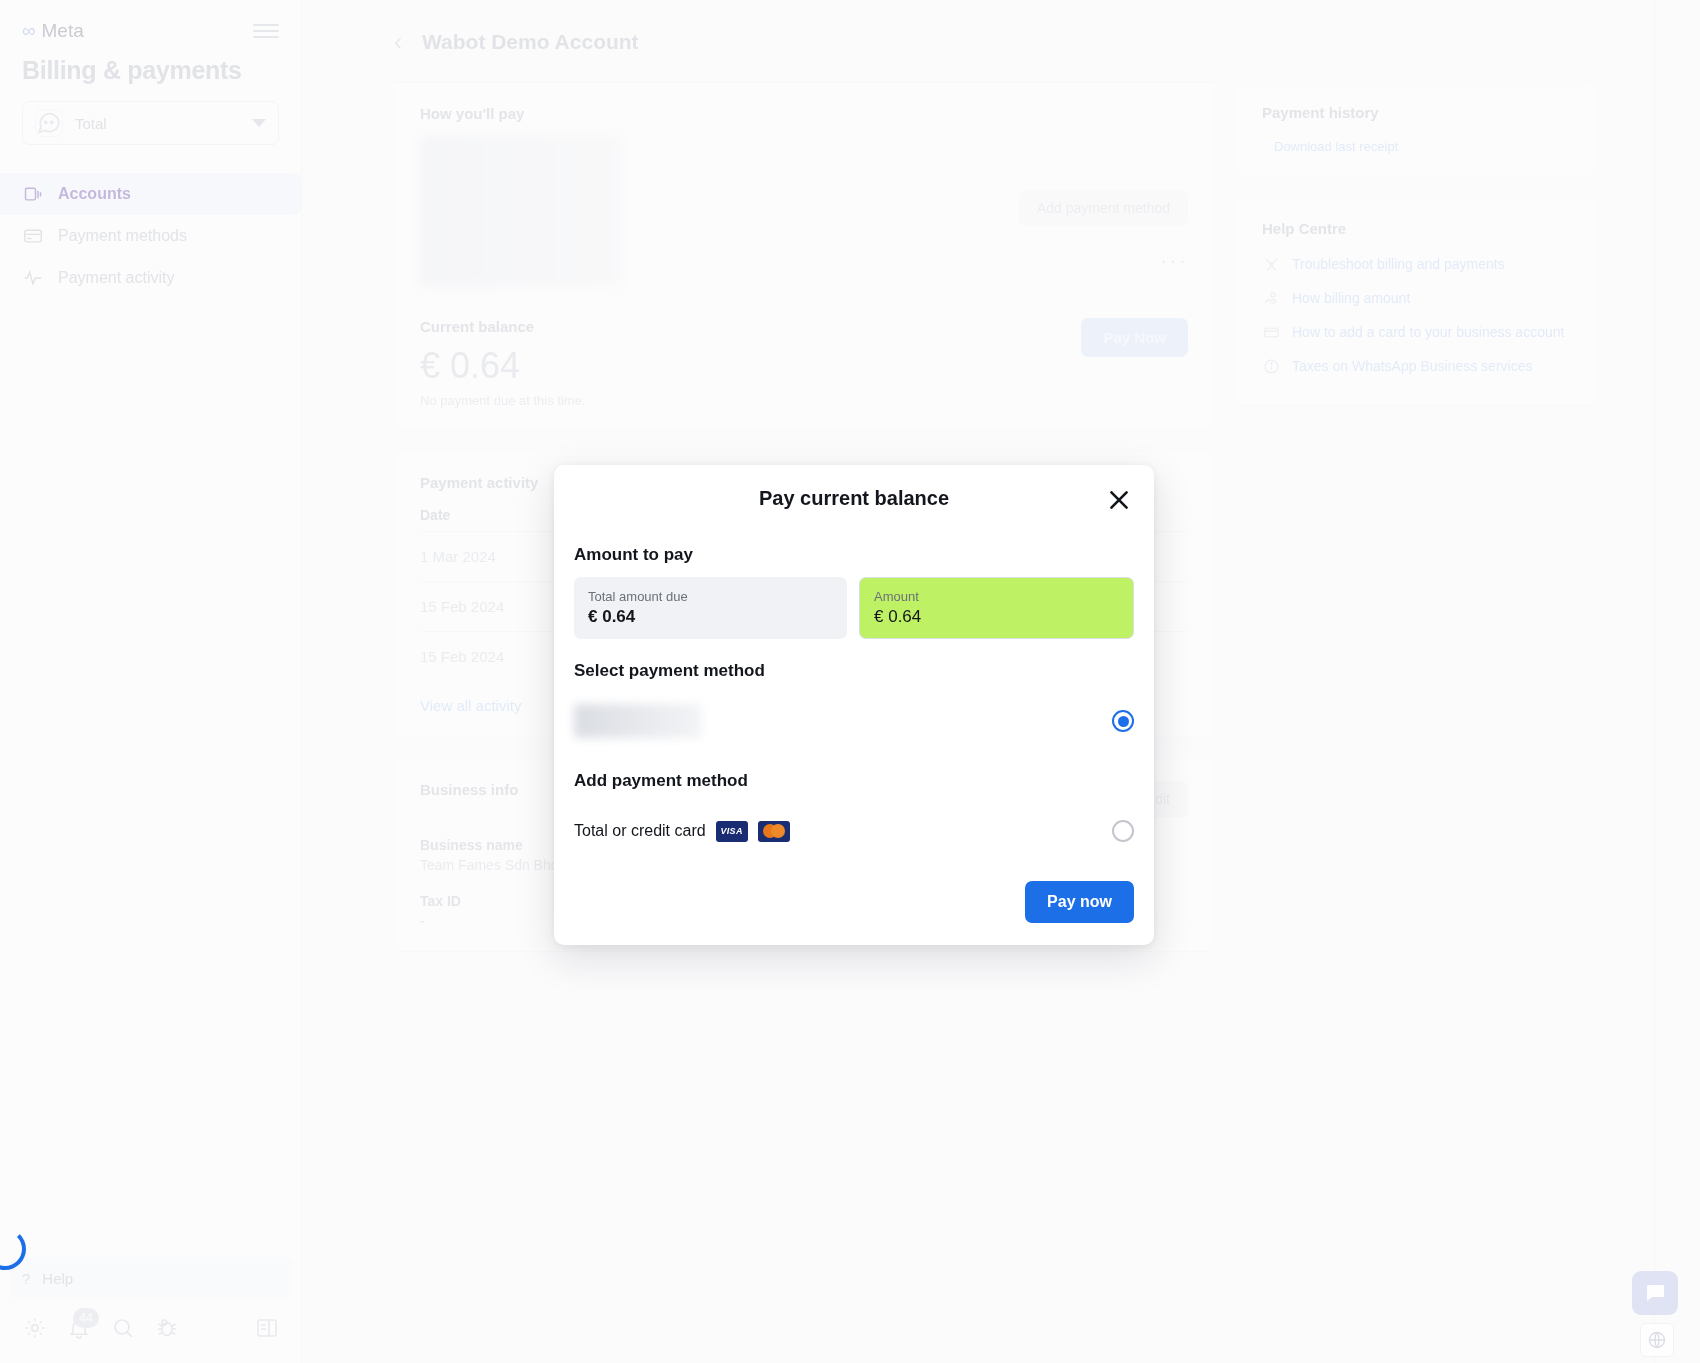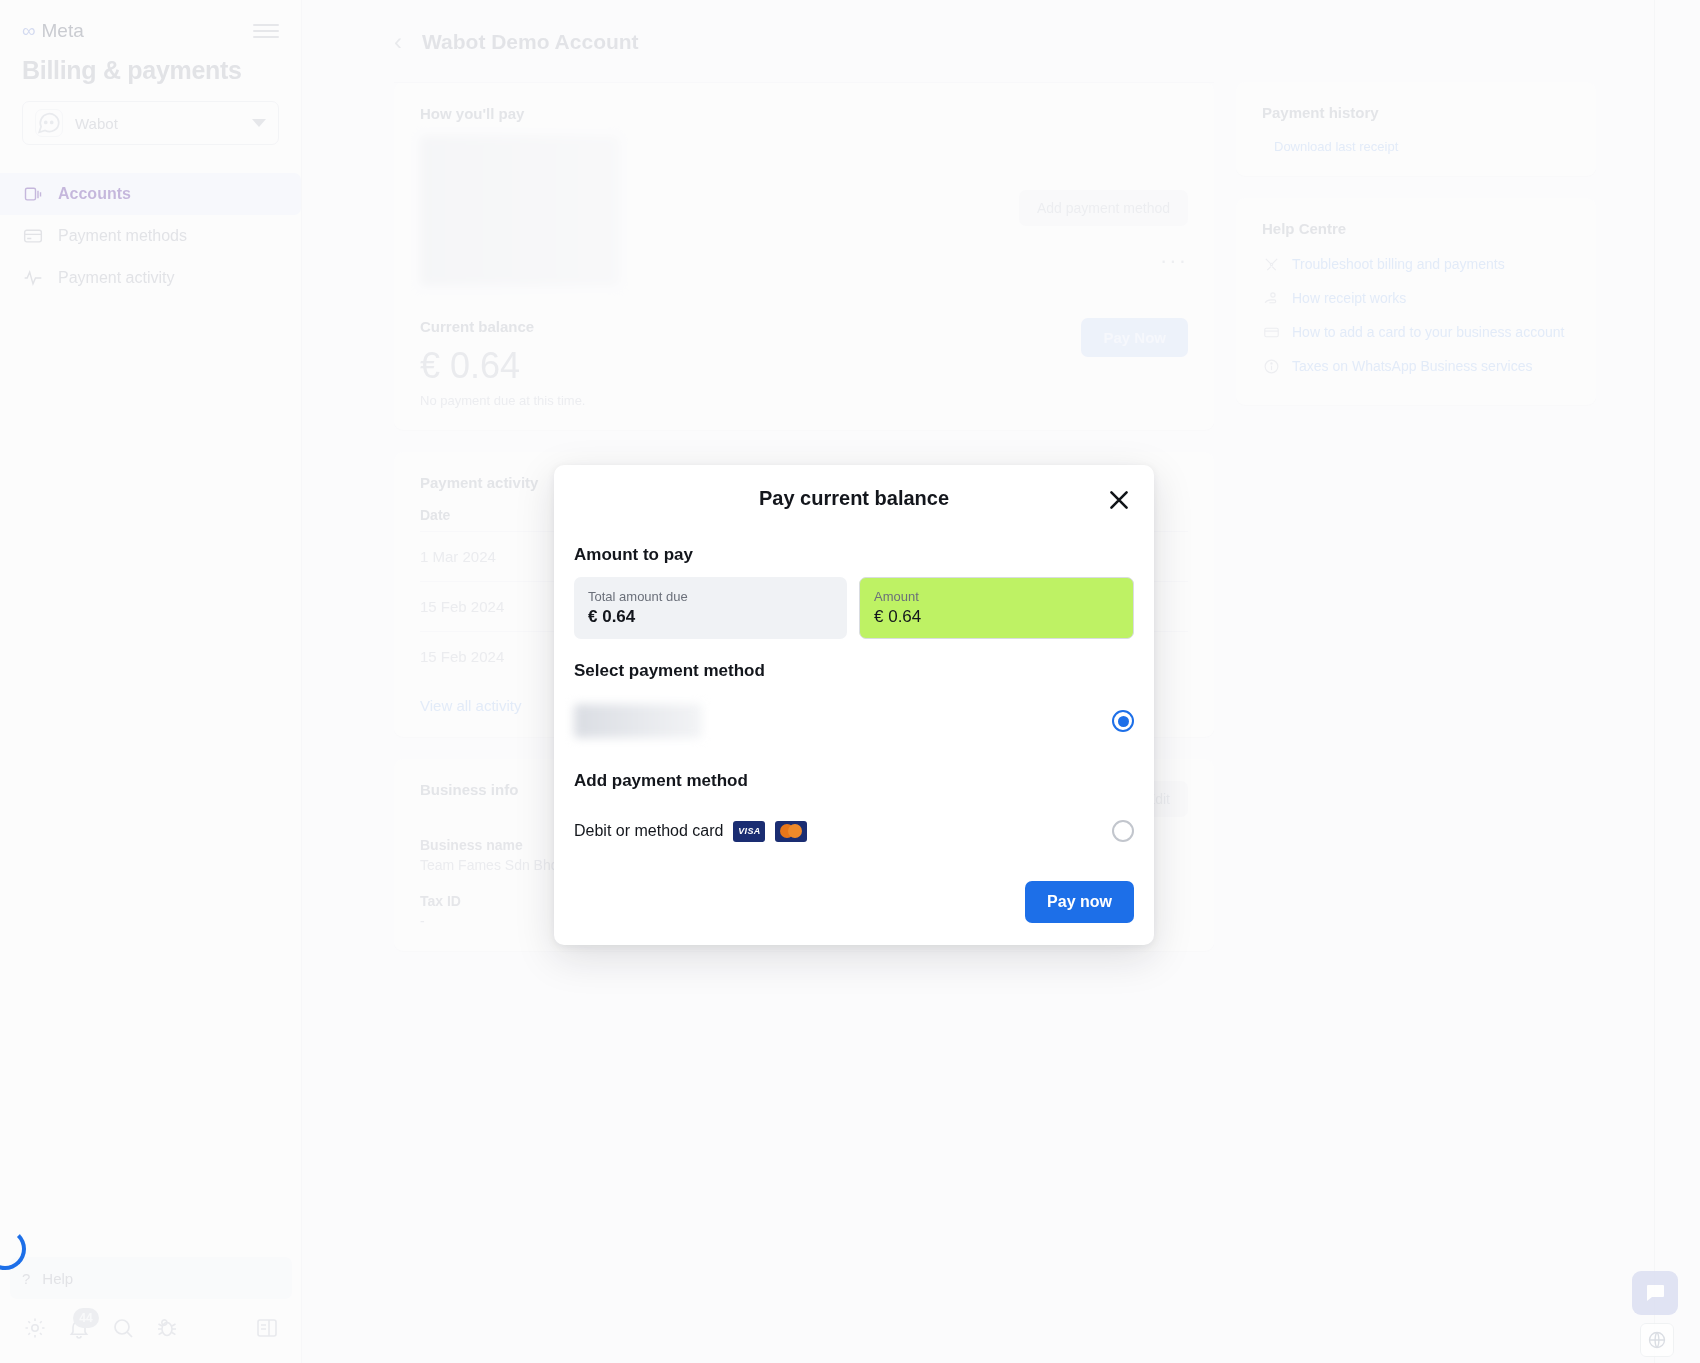--- a/index.html
+++ b/index.html
@@ -192,21 +192,21 @@
       <div class="sb-title">Billing &amp; payments</div>
 
       <div class="acct-select">
         <div class="acct-avatar">
           <svg viewBox="0 0 24 24" fill="none" stroke="currentColor" stroke-width="1.6">
               <path d="M21 11.5a8.5 8.5 0 0 1-12.6 7.4L3 20.5l1.7-5.2A8.5 8.5 0 1 1 21 11.5z"></path>
               <circle cx="9" cy="11.5" r="0.9" fill="currentColor"></circle>
               <circle cx="14.5" cy="11.5" r="0.9" fill="currentColor"></circle>
             </svg>
         </div>
-        <div class="acct-name">Wabot</div>
+        <div class="acct-name">Total</div>
         <div class="caret"></div>
       </div>
     </div>
 
     <nav class="sb-nav">
       <div class="nav-item active">
         <span class="nav-ico">
           <svg viewBox="0 0 24 24" fill="none" stroke="currentColor" stroke-width="1.7">
               <rect x="3" y="5" width="12" height="14" rx="2"></rect>
               <path d="M18 8v9M21 10v5"></path>
@@ -362,21 +362,21 @@
               </span>
               <span>Troubleshoot billing and payments</span>
             </div>
             <div class="help-link">
               <span class="hico">
                 <svg viewBox="0 0 24 24" fill="none" stroke="currentColor" stroke-width="1.6">
                     <circle cx="14" cy="7" r="3"></circle>
                     <path d="M3 18c2-3 5-4 8-4h5a2 2 0 0 1 0 4H9"></path>
                   </svg>
               </span>
-              <span>How receipt works</span>
+              <span>How billing amount</span>
             </div>
             <div class="help-link">
               <span class="hico">
                 <svg viewBox="0 0 24 24" fill="none" stroke="currentColor" stroke-width="1.6">
                     <rect x="2.5" y="6" width="19" height="12" rx="2"></rect>
                     <path d="M2.5 10h19"></path>
                   </svg>
               </span>
               <span>How to add a card to your business account</span>
             </div>
@@ -426,21 +426,21 @@
 
         <div class="sec-title sec-gap">Select payment method</div>
         <div class="pm-row">
           <div class="pm-redact"></div>
           <div class="radio on"></div>
         </div>
 
         <div class="sec-title sec-gap">Add payment method</div>
         <div class="pm-row">
           <div class="pm-label">
-            <span>Debit or method card</span>
+            <span>Total or credit card</span>
             <span class="card-badge">
               <span class="visa-txt">VISA</span>
             </span>
             <span class="card-badge">
               <span class="mc-dots">
                   <i class="l"></i>
                   <i class="r"></i>
                 </span>
             </span>
           </div>

